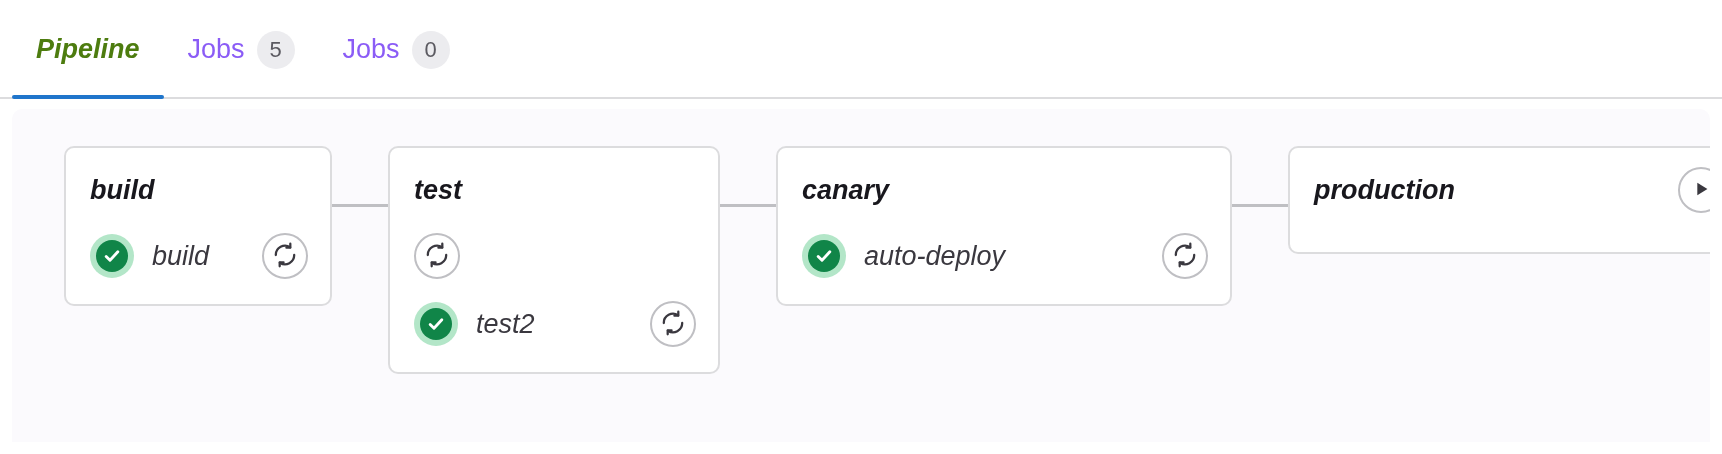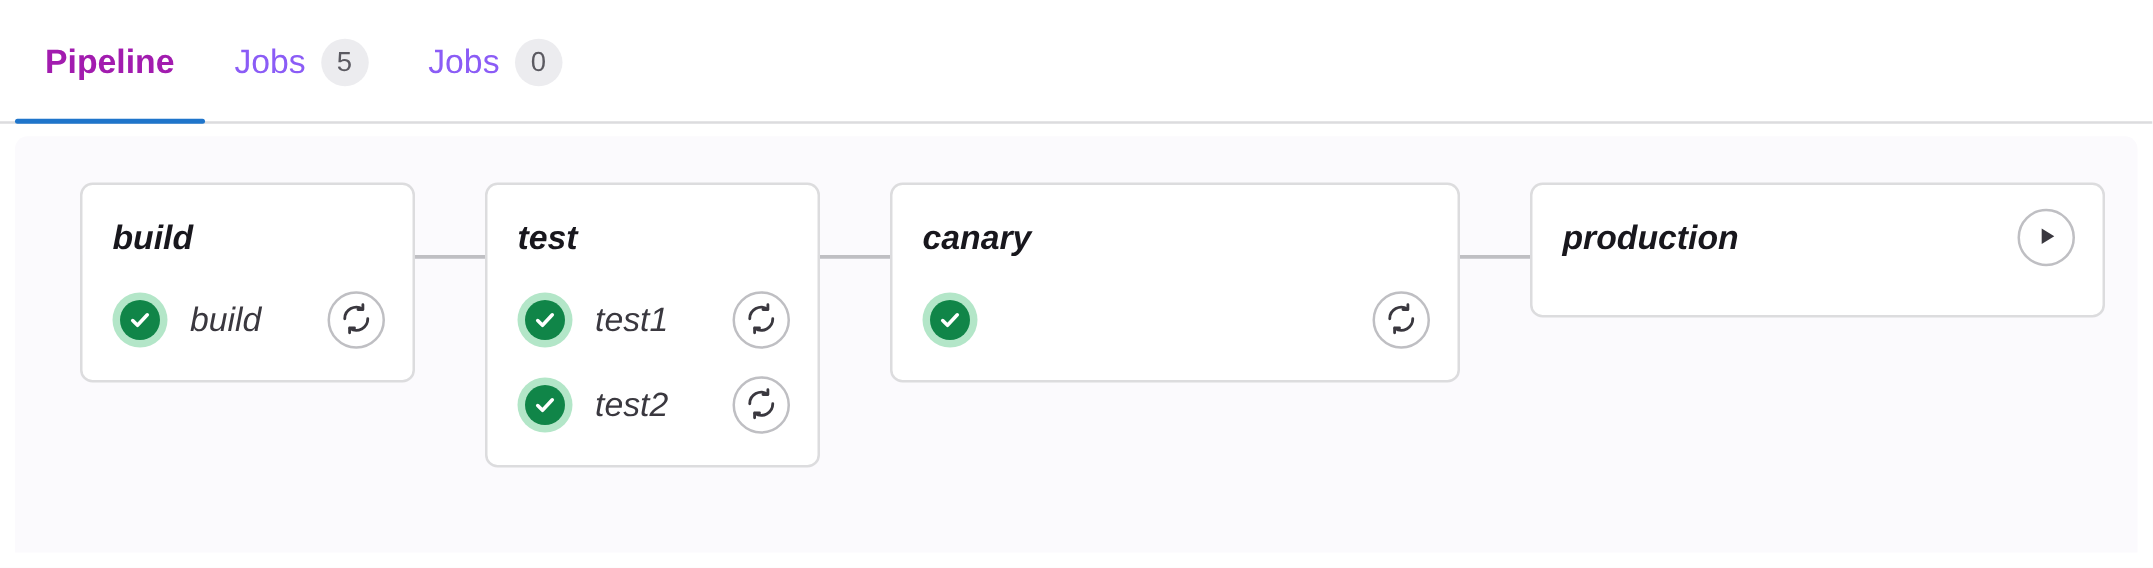--- a/index.html
+++ b/index.html
@@ -47,21 +47,22 @@
     height: 99px;
   }
   .tab-label {
     font-size: 27px;
     color: #8b5cf6;
     line-height: 1;
     white-space: nowrap;
   }
   .tab.active .tab-label {
     font-weight: bold;
-    color: #a21caf;
+    color: #4d7c0f;
+    font-style: italic;
   }
   .tab.active .tab-active-bar {
     position: absolute;
     left: 0; bottom: 0;
     width: 100%;
     height: 4px;
     background: #1f75cb;
     border-radius: 2px;
     z-index: 2;
   }
@@ -246,35 +247,25 @@
                   <path d="M3.5 12A8.5 8.5 0 0 1 16.7 4.9"></path>
                   <path d="M16.9 1.6v3.6h-3.6"></path>
                   <path d="M7.1 22.4v-3.6h3.6"></path>
                 </svg></span>
             </button>
           </div>
         </div>
       </div>
       <div class="stage-wrap">
         <div class="connector"></div>
-        <div class="stage-card" style="width:268px">
+        <div class="stage-card" style="width:332px">
           <div class="stage-header">
             <span class="stage-title">test</span>
           </div>
           <div class="job-row">
-            <div class="job-left">
-              <span class="status-icon status-success">
-                <span class="inner">
-                  <svg width="20" height="20" viewBox="0 0 24 24" fill="none" stroke="#ffffff" stroke-width="3.4" stroke-linecap="round" stroke-linejoin="round">
-                    <path d="M5 12.5l4.6 4.6L19 7"></path>
-                  </svg>
-                </span>
-              </span>
-              <span class="job-name">test1</span>
-            </div>
             <button class="action-btn">
               <span><svg width="26" height="26" viewBox="0 0 24 24" fill="none" stroke="#3a383f" stroke-width="2.1" stroke-linecap="round" stroke-linejoin="round">
                   <path d="M20.5 12a8.5 8.5 0 0 1-13.2 7.1"></path>
                   <path d="M3.5 12A8.5 8.5 0 0 1 16.7 4.9"></path>
                   <path d="M16.9 1.6v3.6h-3.6"></path>
                   <path d="M7.1 22.4v-3.6h3.6"></path>
                 </svg></span>
             </button>
           </div>
           <div class="job-row">
@@ -307,20 +298,21 @@
           </div>
           <div class="job-row">
             <div class="job-left">
               <span class="status-icon status-success">
                 <span class="inner">
                   <svg width="20" height="20" viewBox="0 0 24 24" fill="none" stroke="#ffffff" stroke-width="3.4" stroke-linecap="round" stroke-linejoin="round">
                     <path d="M5 12.5l4.6 4.6L19 7"></path>
                   </svg>
                 </span>
               </span>
+              <span class="job-name">auto-deploy</span>
             </div>
             <button class="action-btn">
               <span><svg width="26" height="26" viewBox="0 0 24 24" fill="none" stroke="#3a383f" stroke-width="2.1" stroke-linecap="round" stroke-linejoin="round">
                   <path d="M20.5 12a8.5 8.5 0 0 1-13.2 7.1"></path>
                   <path d="M3.5 12A8.5 8.5 0 0 1 16.7 4.9"></path>
                   <path d="M16.9 1.6v3.6h-3.6"></path>
                   <path d="M7.1 22.4v-3.6h3.6"></path>
                 </svg></span>
             </button>
           </div>

